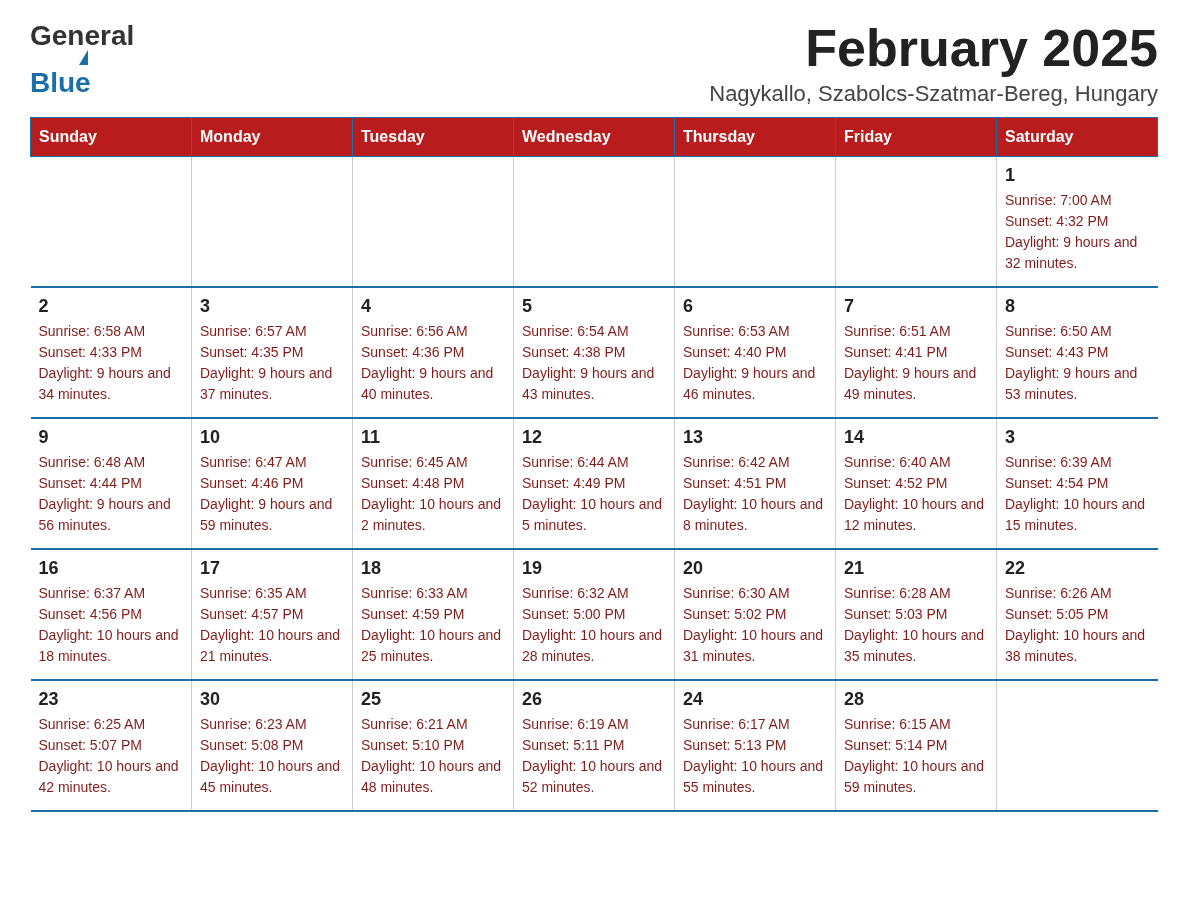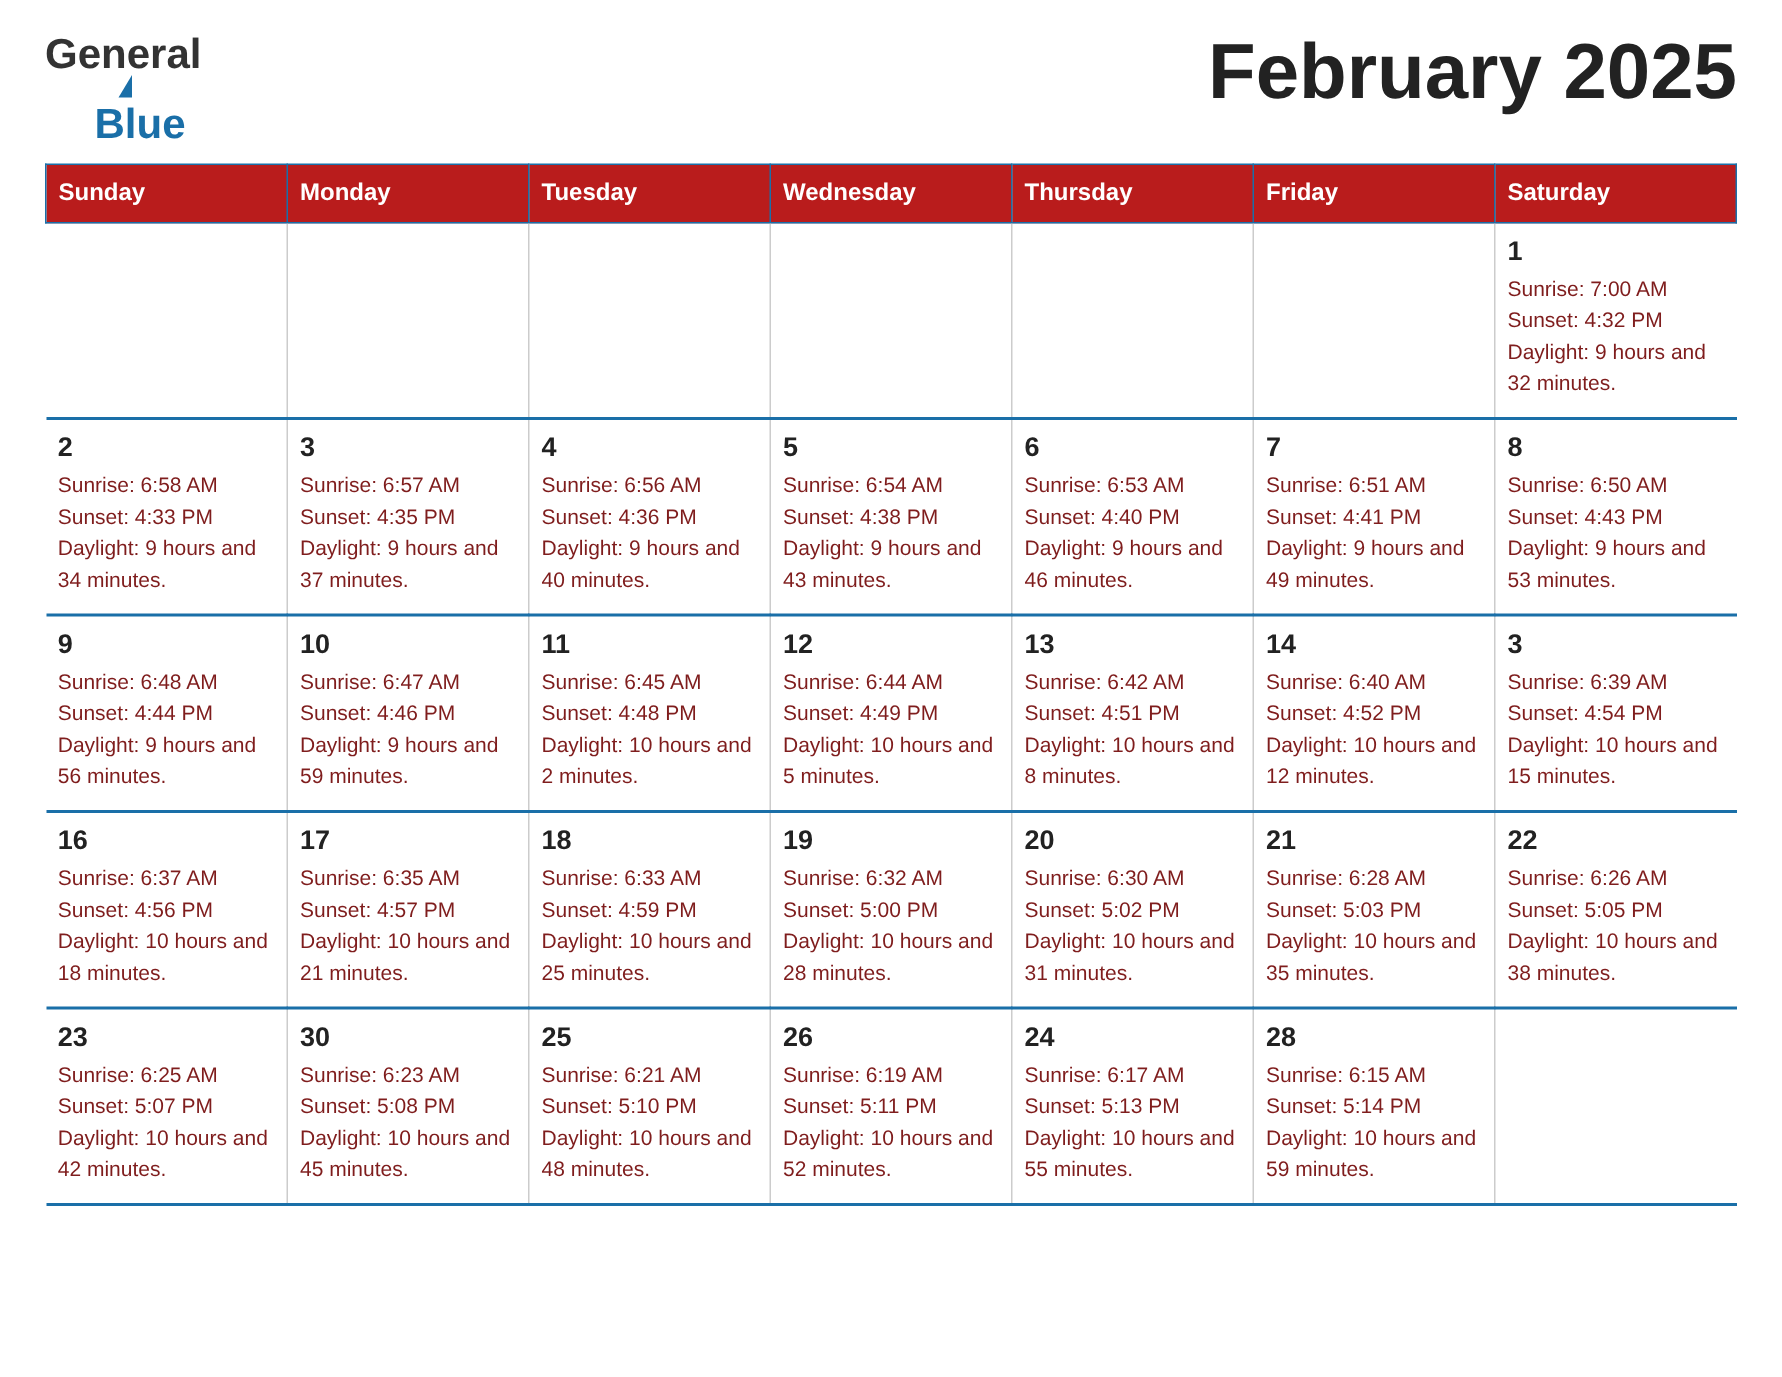--- a/index.html
+++ b/index.html
@@ -92,24 +92,25 @@
   </style>
 </head>
 <body>
 
 <div class="header-area">
   <div class="logo">
     <div class="logo-text-row">
       <span style="font-size:28px;font-weight:bold;color:#333;">General</span>
       <span style="display:inline-block;width:0;height:0;border-left:9px solid transparent;border-bottom:15px solid #1a6fa8;margin-left:3px;position:relative;top:-2px;"></span>
     </div>
-    <span style="font-size:28px;font-weight:bold;color:#1a6fa8;margin-left:33px;">Blue</span>
+    <span style="font-size:28px;font-weight:bold;color:#1a6fa8;">Blue</span>
   </div>
   <div class="title-area">
     <div class="calendar-title">February 2025</div>
+    <div class="calendar-subtitle">Nagykallo, Szabolcs-Szatmar-Bereg, Hungary</div>
   </div>
 </div>
 
 <table class="calendar">
   <thead>
     <tr>
     <th>Sunday</th>
         <th>Monday</th>
         <th>Tuesday</th>
         <th>Wednesday</th>

